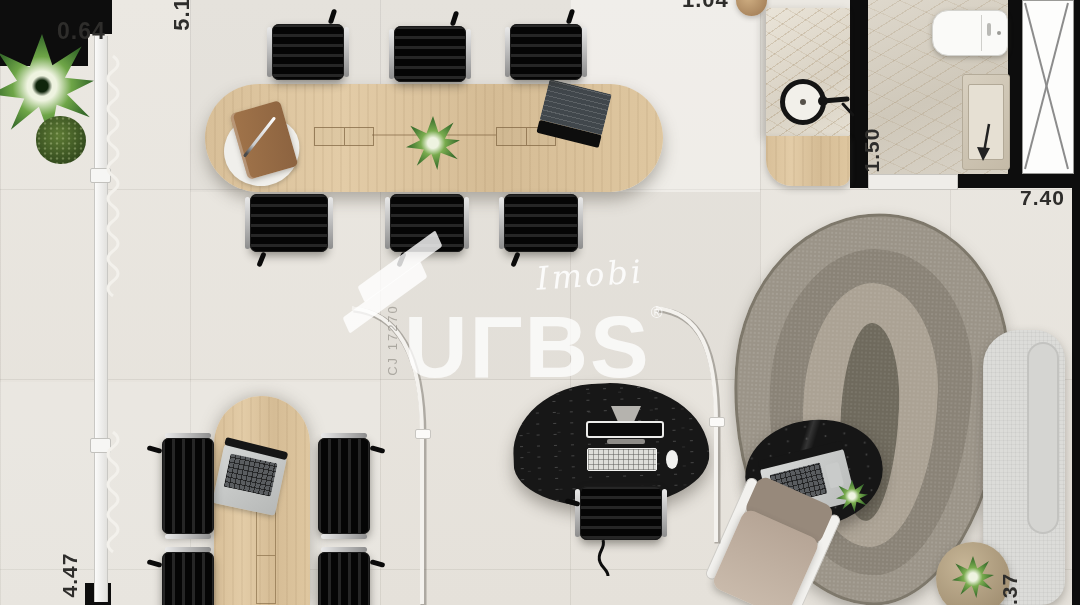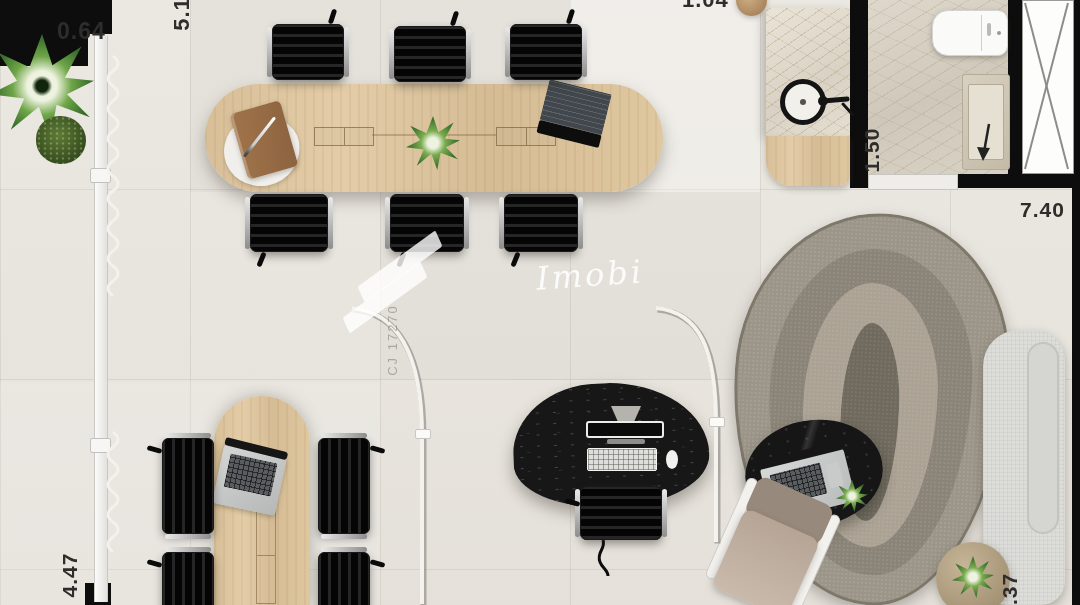--- a/index.html
+++ b/index.html
@@ -213,23 +213,26 @@
 
     <path d="M603,540 c3,9 -7,12 -3,22 c2,6 8,8 8,14" fill="none" stroke="#0d0d0d" stroke-width="3"></path>
   </svg>
 
   <div class="abs" style="left:415px;top:429px;width:14px;height:8px;background:#fbfaf8;border:1px solid #c8c6c1;border-radius:2px;z-index:26;"></div>
   <div class="abs" style="left:709px;top:417px;width:14px;height:8px;background:#fbfaf8;border:1px solid #c8c6c1;border-radius:2px;z-index:26;"></div>
 
   <div class="abs wm" style="left:352px;top:258px;width:96px;height:17px;background:rgba(255,255,255,0.8);transform:rotate(-36deg) skewX(-12deg);border-radius:2px;"></div>
   <div class="abs wm" style="left:337px;top:289px;width:96px;height:17px;background:rgba(255,255,255,0.8);transform:rotate(-36deg) skewX(-12deg);border-radius:2px;"></div>
   <div class="abs wm" style="left:536px;top:256px;font-family:'DejaVu Serif',serif;font-style:italic;font-size:32px;letter-spacing:3px;color:rgba(255,255,255,0.85);transform:rotate(-4deg);">Imobi</div>
+  <div class="abs wm" style="left:404px;top:296px;">
+    <span style="font-weight:bold;font-size:88px;letter-spacing:2px;color:rgba(255,255,255,0.76);font-family:'Liberation Sans',sans-serif;">UΓBS</span><span style="font-size:16px;color:rgba(255,255,255,0.76);vertical-align:top;position:relative;top:8px;">®</span>
+  </div>
   <div class="abs wm dimv" style="left:348px;top:330px;width:90px;color:rgba(125,122,115,0.55);font-size:13px;letter-spacing:2px;font-weight:normal;transform:rotate(-90deg);position:absolute;text-align:center;">CJ 17270</div>
 
   <div class="dim" style="left:57px;top:18px;font-size:23px;">0.64</div>
   <div class="dim dimv" style="left:152px;top:4px;font-size:22px;">5.1</div>
   <div class="dim" style="left:682px;top:-13px;font-size:22px;">1.04</div>
   <div class="dim dimv" style="left:842px;top:140px;font-size:21px;">1.50</div>
-  <div class="dim" style="left:1020px;top:198px;font-size:21px;">7.40</div>
+  <div class="dim" style="left:1020px;top:186px;font-size:21px;">7.40</div>
   <div class="dim dimv" style="left:40px;top:565px;font-size:21px;">4.47</div>
   <div class="dim dimv" style="left:980px;top:579px;font-size:21px;">.37</div>
 
 </div>
 
 </body></html>

